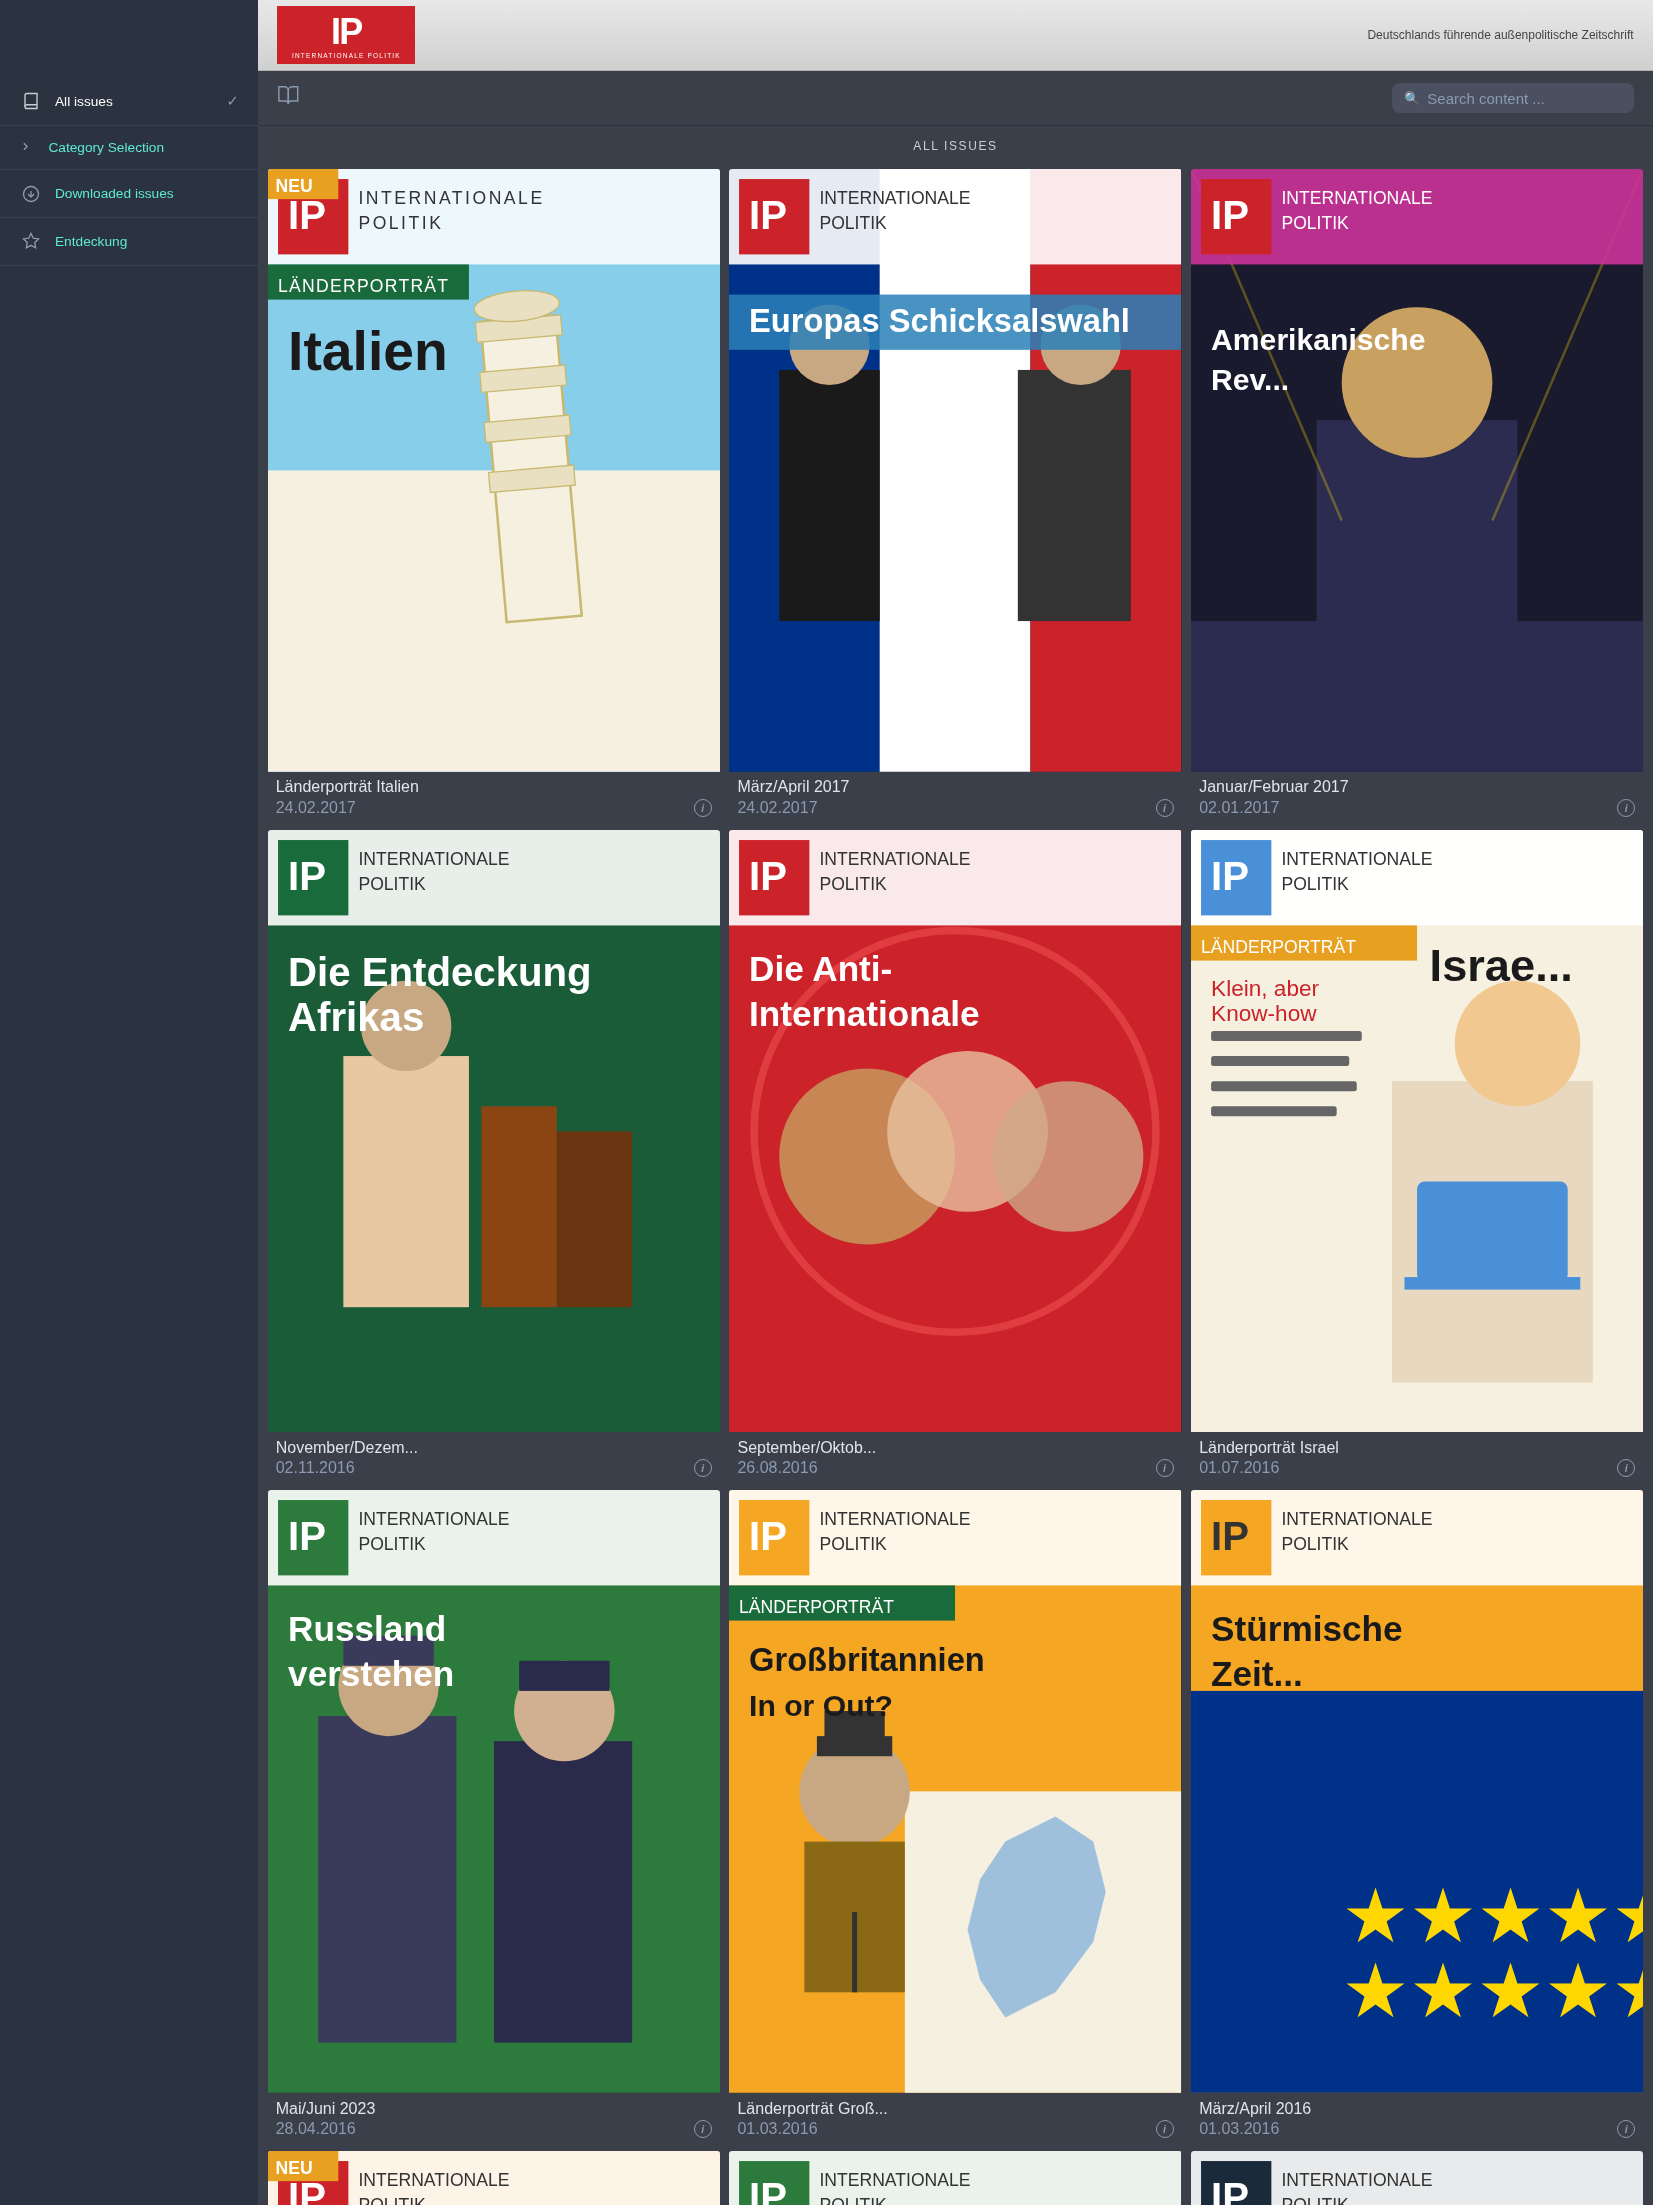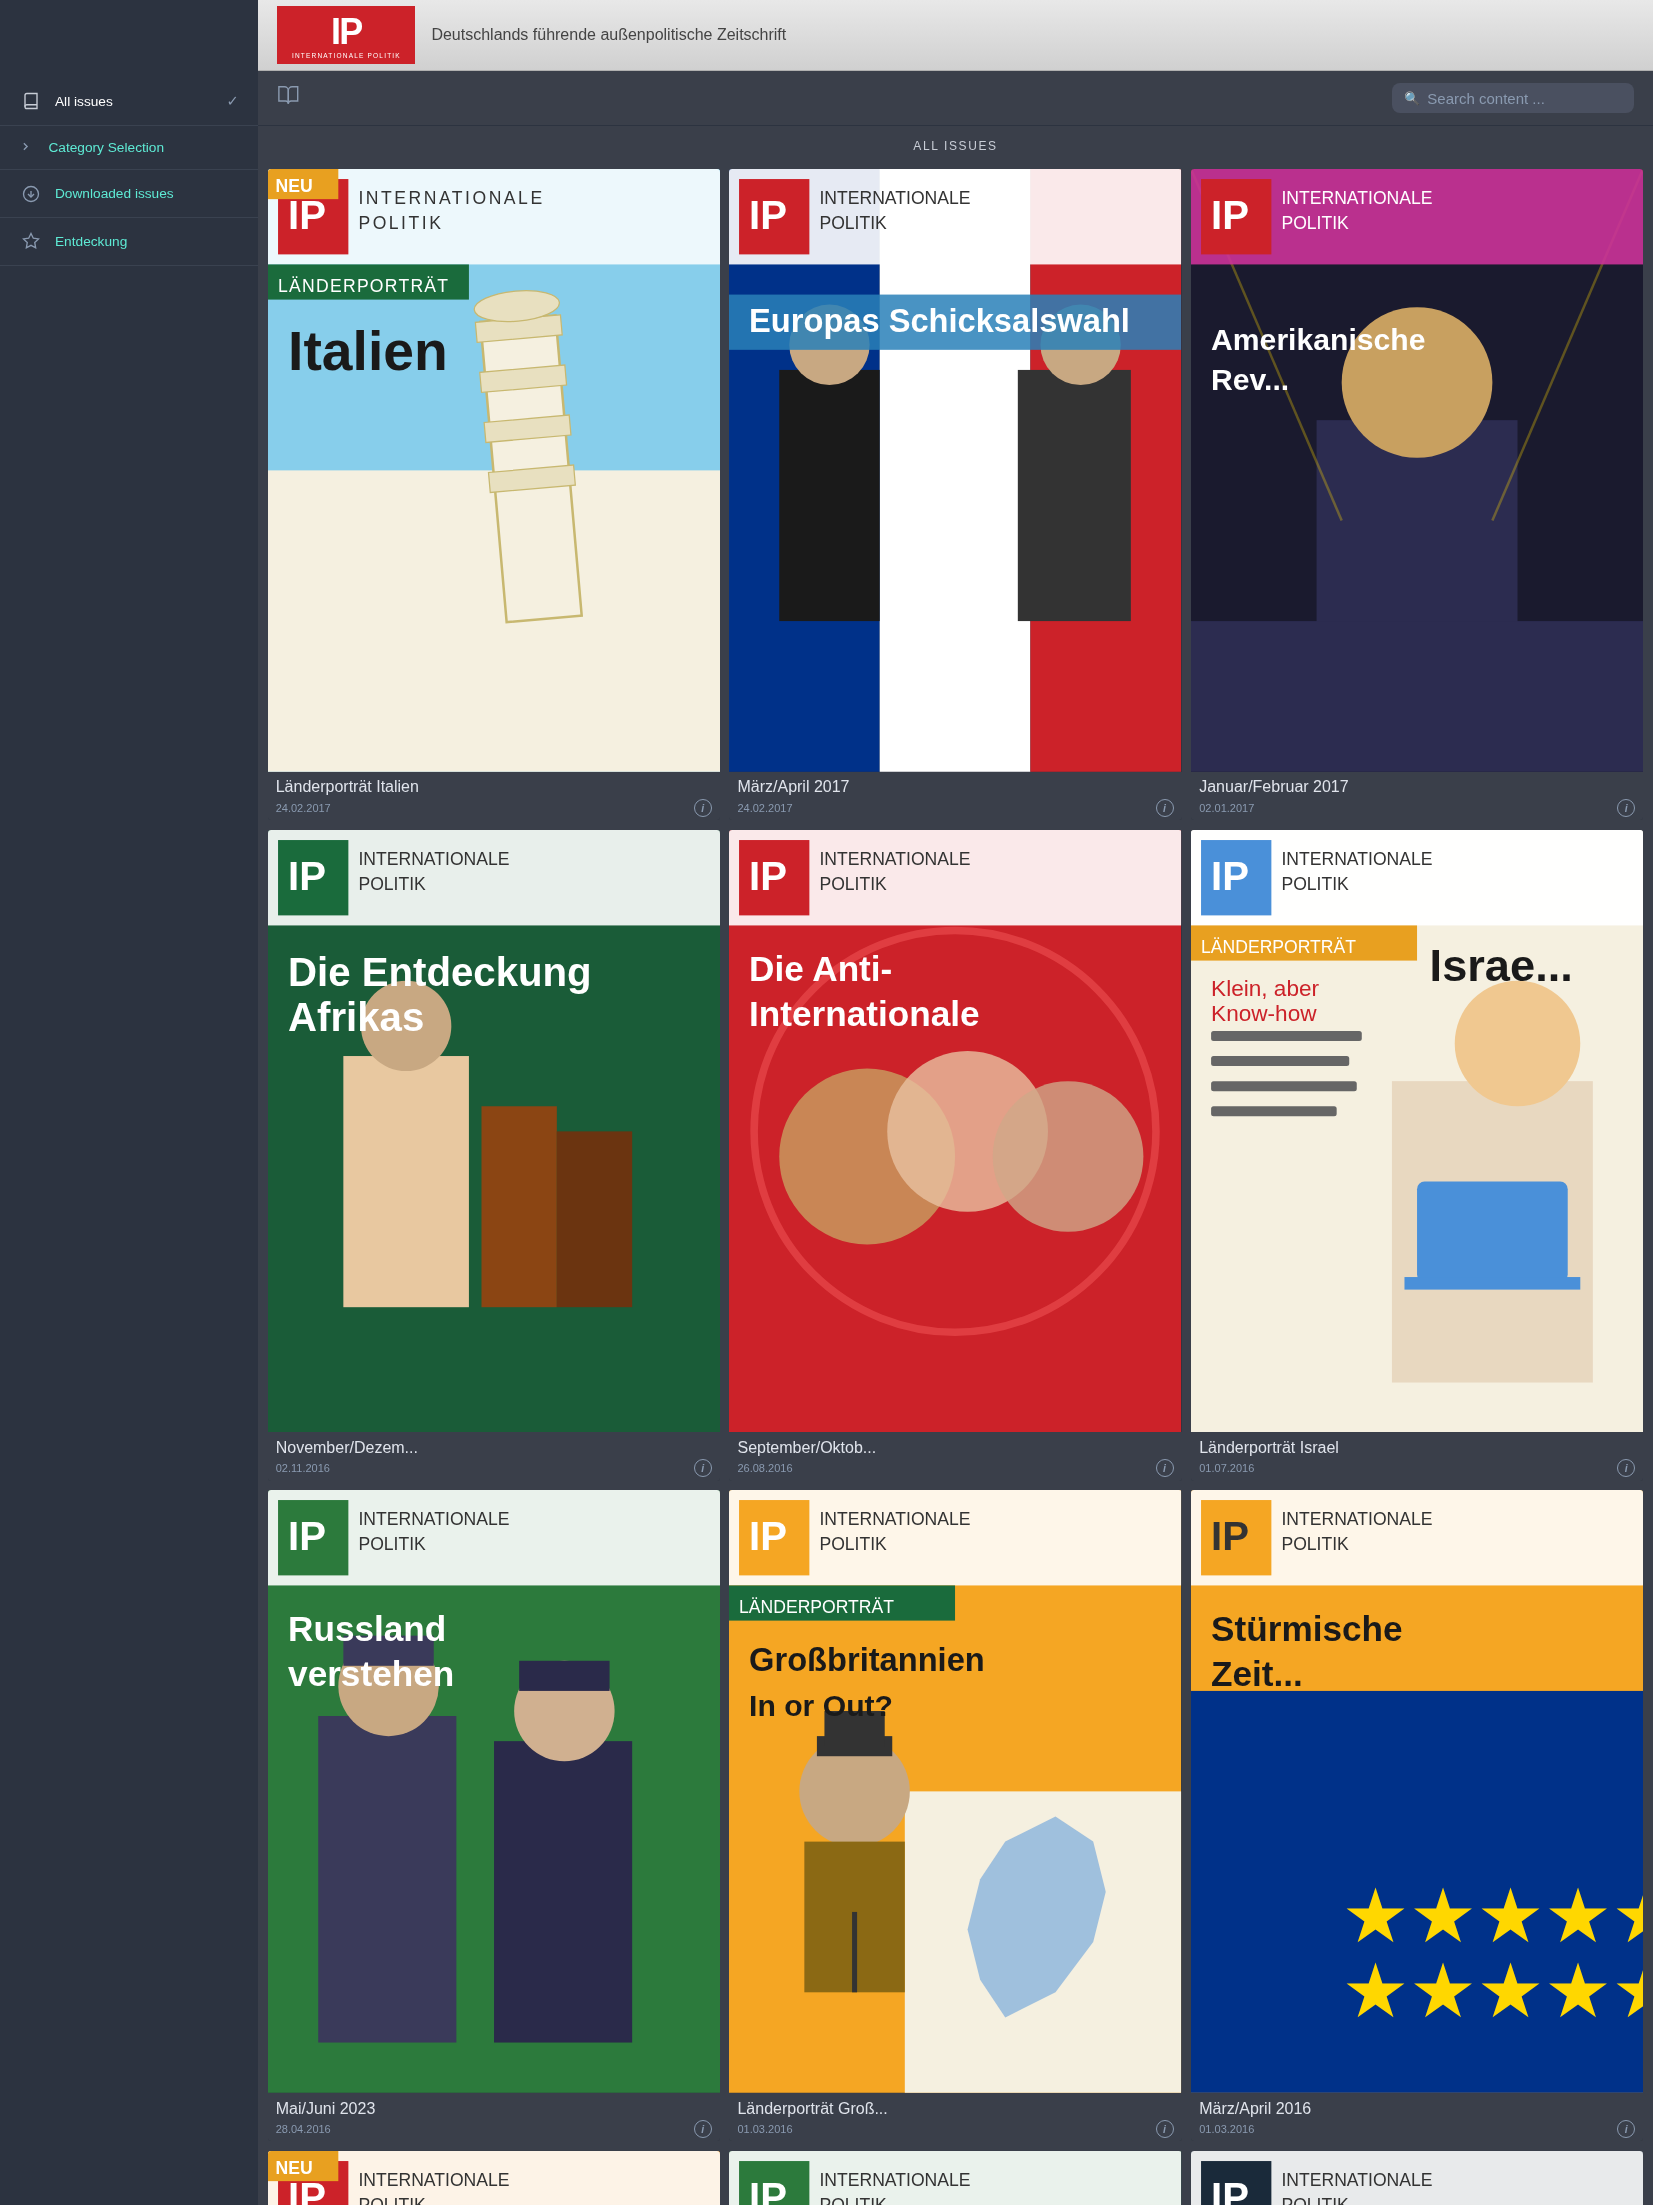--- a/index.html
+++ b/index.html
@@ -109,24 +109,24 @@
       letter-spacing: -1.6px;
     }
     .topbar-logo-wrapper .ip-sub {
       color: white;
       font-size: 6.5px;
       letter-spacing: 1.2px;
       text-transform: uppercase;
       margin-top: 1.6px;
     }
     .topbar-tagline {
-      font-size: 16px;
+      font-size: 12px;
       color: #444;
       flex: 1;
-      text-align: left;
+      text-align: right;
       margin-left: 16px;
     }
 
     
     .secondbar {
       height: 55px;
       background: #3a3f4a;
       display: flex;
       align-items: center;
       padding: 0 19.4px;
@@ -215,21 +215,21 @@
       text-overflow: ellipsis;
     }
     .issue-date-row {
       display: flex;
       align-items: center;
       justify-content: space-between;
       margin-top: 2.4px;
     }
     .issue-date {
       color: #8a9ab0;
-      font-size: 11px;
+      font-size: 16px;
     }
     .info-btn {
       width: 18px;
       height: 18px;
       border-radius: 50%;
       border: 1.2px solid #8a9ab0;
       color: #8a9ab0;
       display: flex;
       align-items: center;
       justify-content: center;

